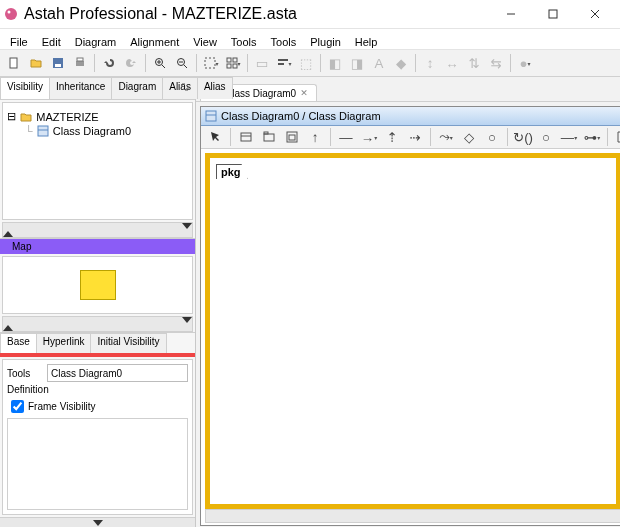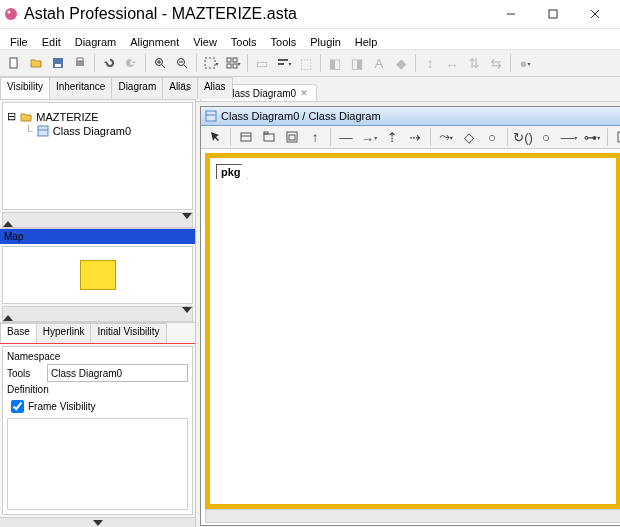--- a/index.html
+++ b/index.html
@@ -19,25 +19,25 @@
 .left{width:195px;border-right:1px solid #c8c8c8;display:flex;flex-direction:column;background:#f6f6f6}
 .ltabs{height:22px;display:flex;background:#f6f6f6;border-bottom:1px solid #cfcfcf;position:relative}
 .ltab{padding:3px 6px;border:1px solid #cfcfcf;border-bottom:none;background:#f0f0f0;font-size:10px;margin-right:-1px}
 .ltab.active{background:#fff}
 .refresh{position:absolute;right:2px;top:2px;width:16px;height:16px;display:flex;align-items:center;justify-content:center}
 .tree{flex:1;background:#fff;border:1px solid #cfcfcf;margin:2px;padding:6px 4px;overflow:auto}
 .tnode{display:flex;align-items:center;gap:4px;padding:1px 0}
 .tnode.child{margin-left:18px}
 .combar{height:14px;background:#e8e8e8;border:1px solid #cfcfcf;margin:0 2px;display:flex;justify-content:space-between;font-size:8px;color:#333}
 .mapsec{border-top:1px solid #cfcfcf}
-.maplabel{padding:2px 4px;font-size:10px;background:#1d4ed8}
+.maplabel{padding:2px 12px;font-size:10px;background:#8b5cf6}
 .maparea{height:56px;background:#fff;border:1px solid #cfcfcf;margin:2px;display:flex;align-items:center;justify-content:center}
 .thumb{width:34px;height:28px;background:#ffe033;border:1px solid #b9a100}
 .propsec{border-top:1px solid #cfcfcf}
-.ptabs{height:20px;display:flex;background:#f6f6f6;border-bottom:1px solid #ef4444}
+.ptabs{height:20px;display:flex;background:#f6f6f6;border-bottom:4px solid #ef4444}
 .ptab{padding:2px 6px;border:1px solid #cfcfcf;border-bottom:none;background:#f0f0f0;font-size:10px;margin-right:-1px}
 .ptab.active{background:#fff}
 .props{background:#fff;border:1px solid #cfcfcf;margin:2px;padding:4px;font-size:10px}
 .prow{display:flex;align-items:center;margin-bottom:2px}
 .plabel{width:40px}
 .pinput{flex:1;border:1px solid #bcbcbc;padding:1px 3px;font-size:10px;height:14px}
 .pcheck{margin-right:4px}
 .defarea{height:90px}
 .lfoot{height:12px;background:#e8e8e8;border-top:1px solid #cfcfcf;text-align:center;font-size:9px}
 .right{flex:1;display:flex;flex-direction:column;background:#f2f2f2}
@@ -237,23 +237,20 @@
         <span class="tri down"></span>
       </div>
     <div class="propsec">
       <div class="ptabs">
         <div class="ptab active">Base</div>
         <div class="ptab">Hyperlink</div>
         <div class="ptab">Initial Visibility</div>
       </div>
       <div class="props">
         <div class="prow">
-            <span class="plabel">Namespace</span>
-          </div>
-        <div class="prow">
             <span class="plabel">Tools</span>
             <input class="pinput" value="Class Diagram0" style="">
           </div>
         <div class="prow">
             <span class="plabel">Definition</span>
           </div>
         <div class="prow">
             <input type="checkbox" checked="" class="pcheck" style="">
             <span>Frame Visibility</span>
           </div>

